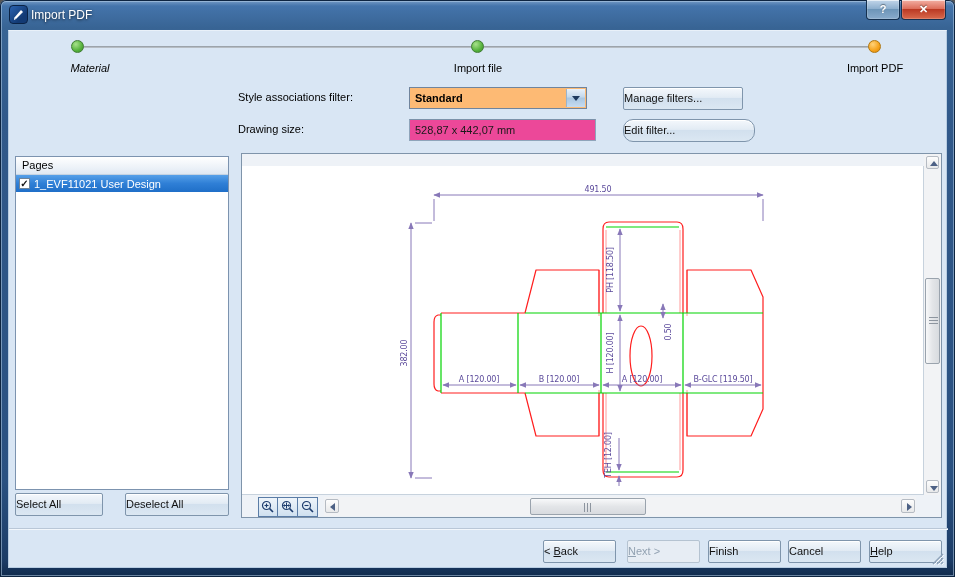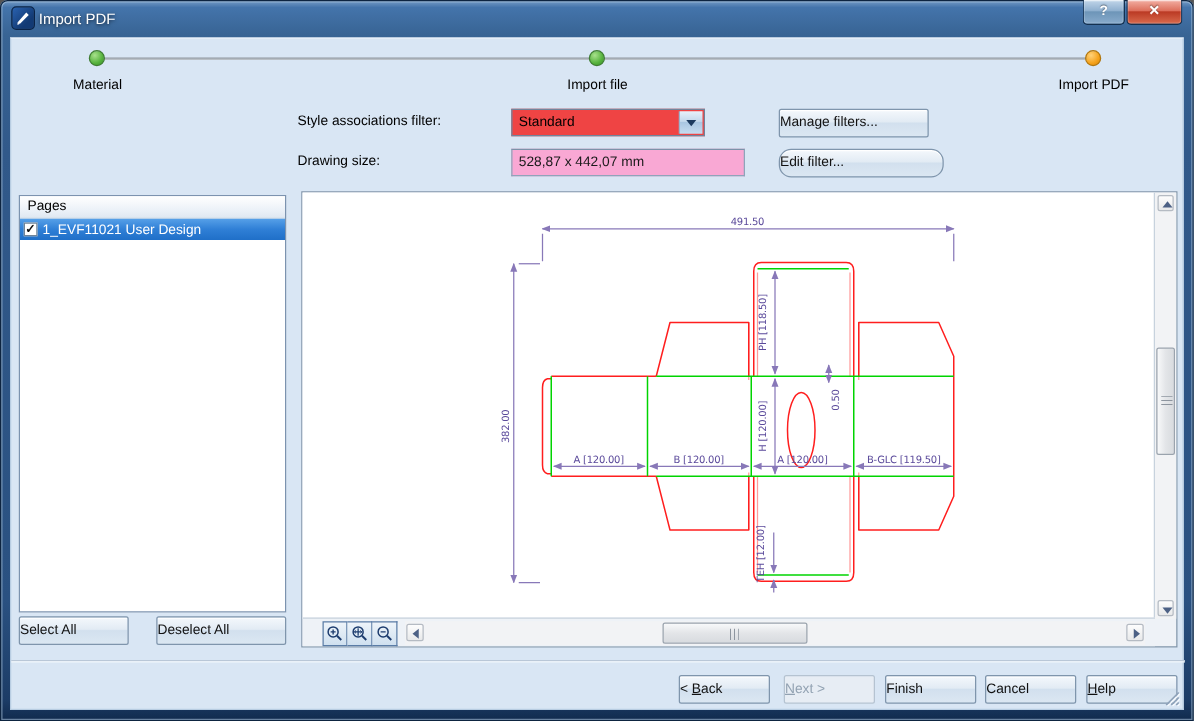--- a/index.html
+++ b/index.html
@@ -34,50 +34,50 @@
   
   .wiz-line { position:absolute; left:68px; top:15px; width:797px; height:2px;
     background:linear-gradient(#8f979f,#c3c9cf); }
   .wiz-dot { position:absolute; top:9px; width:13px; height:13px; border-radius:50%; }
   .wiz-dot.done { background:radial-gradient(circle at 35% 30%,#a8e18c,#55b23c 60%,#3d8f2a); border:1px solid #3f7d33; }
   .wiz-dot.current { background:radial-gradient(circle at 35% 30%,#ffd27a,#f5a21b 60%,#d8860b); border:1px solid #b1770f; }
   .wiz-label { position:absolute; top:31px; transform:translateX(-50%); white-space:nowrap; }
 
   
   .lbl { position:absolute; white-space:nowrap; }
-  .combo { position:absolute; left:400px; top:56px; width:155px; height:22px; background:#ef4444;
-    border:1px solid #70849c; }
+  .combo { position:absolute; left:400px; top:56px; width:178px; height:22px; background:#fdba74;
+    border:1px solid #70849c;font-weight:bold; }
   .combo-text { position:absolute; left:5px; top:4px; }
   .combo-btn { position:absolute; right:1px; top:1px; width:19px; height:18px;
     background:linear-gradient(#e8f1fa,#c3d8ec 45%,#a9c6e2 50%,#c6dcf0); border-left:1px solid #9ab4cd; }
   .arrow-down { position:absolute; left:5px; top:7px; width:0; height:0;
     border-left:4px solid transparent; border-right:4px solid transparent; border-top:5px solid #1d3a5f; }
   .field-ro { position:absolute; left:400px; top:88px; width:187px; height:22px;
-    background:#f9a8d4; border:1px solid #8fa4ba; border-top-color:#7c92a9; }
+    background:#ec4899; border:1px solid #8fa4ba; border-top-color:#7c92a9; }
   .field-ro span { position:absolute; left:5px; top:4px; color:#1a1a1a; }
 
   .btn { position:absolute; height:23px; background:linear-gradient(#f4f8fc,#e2ebf4 45%,#d2e0ee 50%,#dbe7f2);
     border:1px solid #7f95ac; border-radius:2px; color:#111;
     box-shadow:inset 0 1px 0 #fff; line-height:21px; cursor:default; }
   .btn.disabled { color:#92a2b2; background:#e7edf4; border-color:#b5c3d1; box-shadow:none; }
 
   
   .pages { position:absolute; left:6px; top:125px; width:214px; height:334px;
     background:#fff; border:1px solid #7c93af; }
   .pages-header { height:18px; background:linear-gradient(#ffffff,#eaf0f7 70%,#dfe8f2);
     border-bottom:1px solid #c5d3e2; padding:2px 0 0 6px; }
   .page-item { height:17px; display:flex; align-items:center;
     background:linear-gradient(#56a0e8,#2f7fd6 50%,#1f6fc8); color:#fff; }
   .checkbox { width:11px; height:11px; background:#fff; border:1px solid #6f8499; margin:0 4px 0 3px;
     font-size:10px; line-height:10px; text-align:center; color:#111; font-weight:bold; }
 
   
   .preview { position:absolute; left:232px; top:122px; width:701px; height:365px;
     border:1px solid #7f94aa; background:#eef2f7; }
-  .canvas { position:absolute; left:0; top:0; width:682px; height:341px; background:#fff;
+  .canvas { position:absolute; left:0; top:12px; width:682px; height:341px; background:#fff;
     border-right:1px solid #c7d2dd; overflow:hidden; }
   svg text { font-family:"DejaVu Sans", sans-serif; font-size:8px; letter-spacing:-0.2px; }
 
   
   .vscroll { position:absolute; right:0; top:0; width:17px; height:341px; background:#f2f3f5; }
   .hbar { position:absolute; left:0; bottom:0; width:682px; height:23px; background:#eef2f7;
     border-top:1px solid #c7d2dd; }
   .sb-btn { position:absolute; background:linear-gradient(#fdfdfd,#e8e9ea); border:1px solid #b5bbc3;
     border-radius:2px; }
   .tri { position:absolute; width:0; height:0; }
@@ -121,21 +121,21 @@
     <div class="win-btn win-help"><span>?</span></div>
     <div class="win-btn win-close"><span>✕</span></div>
   </div>
 
   <div class="body">
 
     <div class="wiz-line"></div>
     <div class="wiz-dot done" style="left:62px;"></div>
     <div class="wiz-dot done" style="left:462px;"></div>
     <div class="wiz-dot current" style="left:859px;"></div>
-    <div class="wiz-label" style="left:69px;">Material</div>
+    <div class="wiz-label" style="left:81px;font-style:italic;">Material</div>
     <div class="wiz-label" style="left:469px;">Import file</div>
     <div class="wiz-label" style="left:866px;">Import PDF</div>
 
     <div class="lbl" style="left:229px; top:60px;text-align:center;">Style associations filter:</div>
     <div class="combo">
       <span class="combo-text">Standard</span>
       <span class="combo-btn">
         <span class="arrow-down"></span>
       </span>
     </div>

